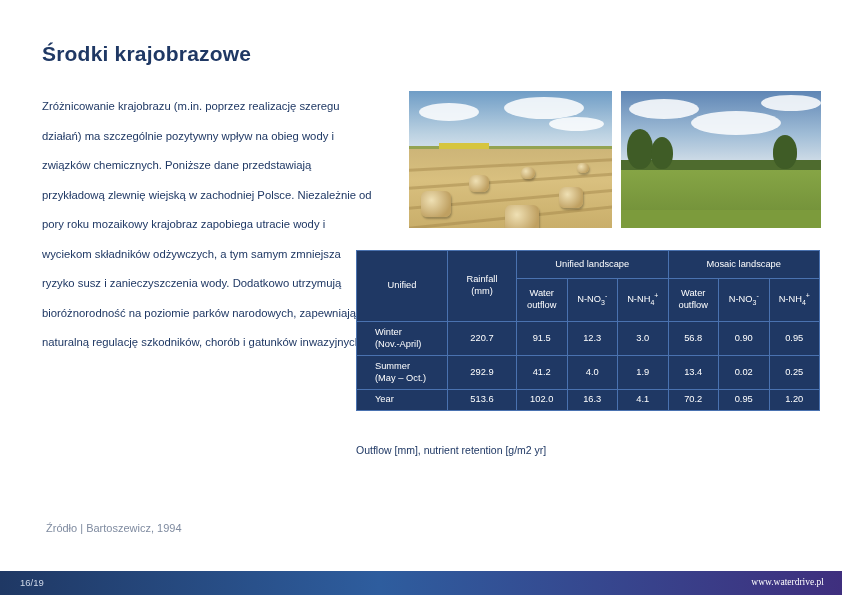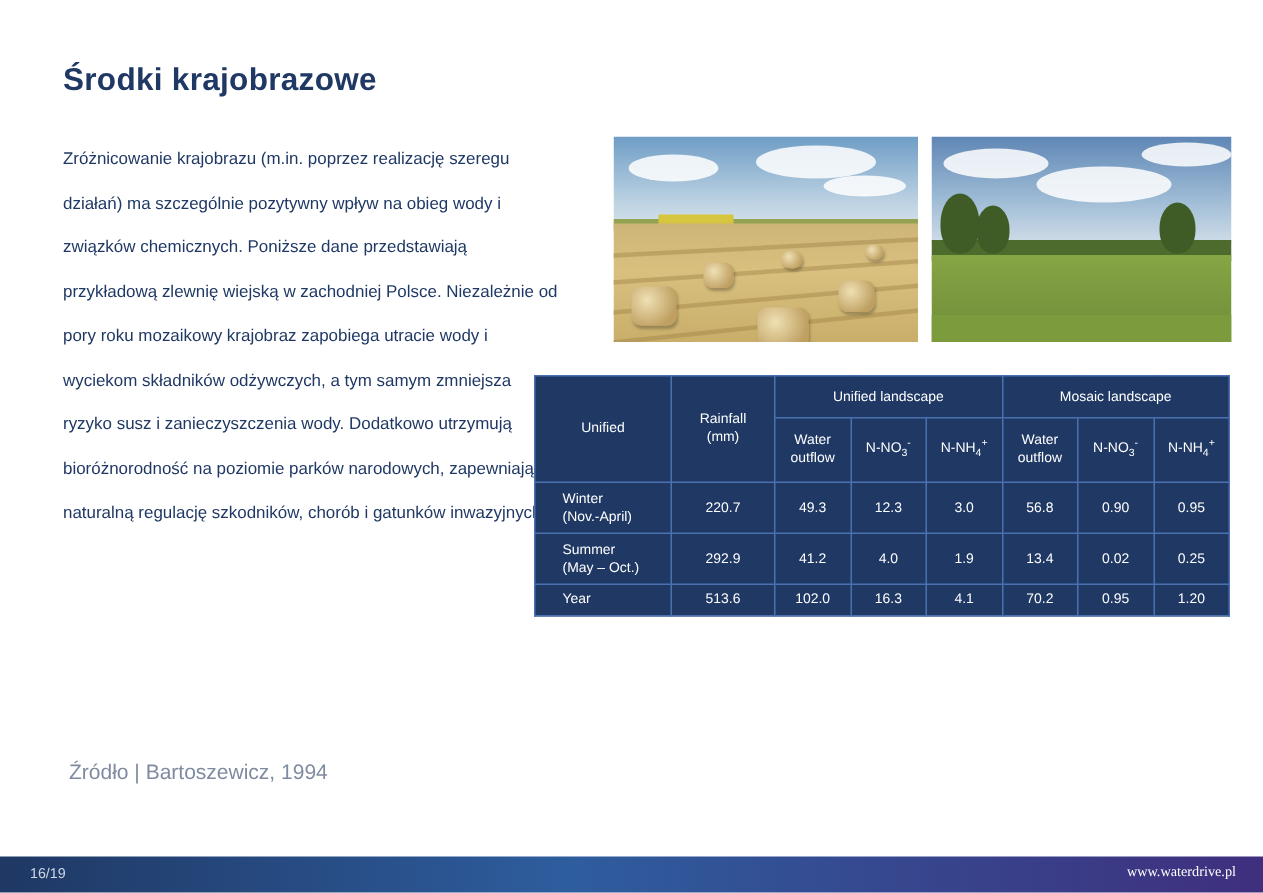--- a/index.html
+++ b/index.html
@@ -151,22 +151,22 @@
     left: 356px;
     top: 444px;
     font-size: 10.5px;
     color: #1f3864;
   }
 
   
   .source {
     position: absolute;
     left: 46px;
-    top: 506px;
-    font-size: 14px;
+    top: 522px;
+    font-size: 11px;
     color: #7f8ba0;
     text-align: right;
   }
 
   
   .footer {
     position: absolute;
     left: 0;
     bottom: 0;
     width: 842px;
@@ -250,21 +250,21 @@
           <th class="hdr" style="width:52px;">N-NH<sub>4</sub><sup>+</sup></th>
           <th class="hdr grp-mosaic" style="width:54px;">Water<br>outflow</th>
           <th class="hdr grp-mosaic" style="width:52px;">N-NO<sub>3</sub><sup>-</sup></th>
           <th class="hdr grp-mosaic" style="width:54px;">N-NH<sub>4</sub><sup>+</sup></th>
         </tr>
       </thead>
       <tbody>
         <tr class="row-h">
           <td class="rowlab">Winter<br>(Nov.-April)</td>
           <td>220.7</td>
-          <td>49.3</td>
+          <td>91.5</td>
           <td>12.3</td>
           <td>3.0</td>
           <td class="mosaic">56.8</td>
           <td class="mosaic">0.90</td>
           <td class="mosaic">0.95</td>
         </tr>
         <tr class="row-h">
           <td class="rowlab">Summer<br>(May – Oct.)</td>
           <td>292.9</td>
           <td>41.2</td>
@@ -281,20 +281,21 @@
           <td>16.3</td>
           <td>4.1</td>
           <td class="mosaic">70.2</td>
           <td class="mosaic">0.95</td>
           <td class="mosaic">1.20</td>
         </tr>
       </tbody>
     </table>
   </div>
 
+  <div class="table-caption">Outflow [mm], nutrient retention [g/m2 yr]</div>
 
   <div class="source">Źródło | Bartoszewicz, 1994</div>
 
   <div class="footer">
     <span class="page-num">16/19</span>
     <span class="site">www.waterdrive.pl</span>
   </div>
 
 </div>
 

